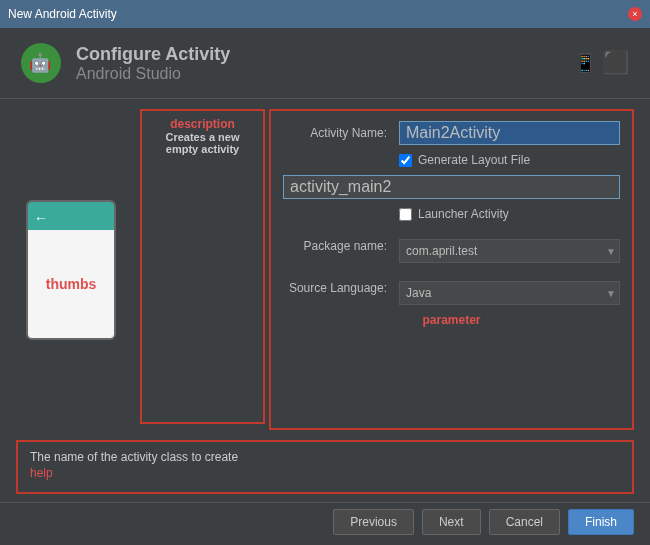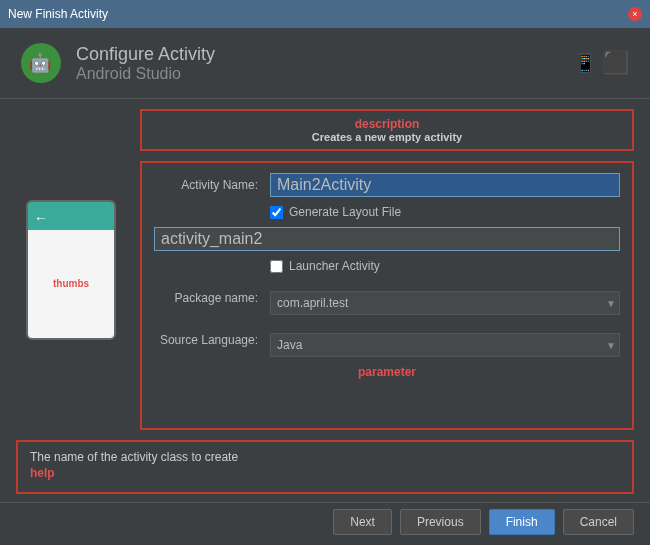--- a/index.html
+++ b/index.html
@@ -64,21 +64,21 @@
       align-items: center;
       gap: 14px;
     }
     .android-logo {
       width: 42px;
       height: 42px;
     }
     .header-text h2 {
       color: #bbbbbb;
       font-size: 18px;
-      font-weight: 400;
+      font-weight: 700;
     }
     .header-text p {
       color: #888;
       font-size: 16px;
     }
     .header-icons {
       display: flex;
       gap: 6px;
       align-items: center;
     }
@@ -135,29 +135,28 @@
     .phone-body {
       background: #f5f5f5;
       flex: 1;
       height: calc(100% - 28px);
       display: flex;
       align-items: center;
       justify-content: center;
     }
     .phone-thumbs-text {
       color: #e05050;
-      font-size: 10px;
+      font-size: 14px;
       font-weight: bold;
     }
 
     
     .right-panel {
       flex: 1;
       display: flex;
-      flex-direction: column;
       gap: 4px;
     }
 
     
     .desc-section {
       border: 2px solid #c0392b;
       padding: 6px 10px;
       margin-bottom: 6px;
       text-align: center;
     }
@@ -255,21 +254,21 @@
       min-height: 54px;
     }
     .help-text {
       color: #cccccc;
       font-size: 12px;
       margin-bottom: 2px;
     }
     .help-label {
       color: #e05050;
       font-size: 12px;
-      font-weight: bold;
+      font-weight: normal;
     }
 
     
     .bottom-buttons {
       display: flex;
       justify-content: flex-end;
       padding: 6px 16px 10px;
       gap: 8px;
       border-top: 1px solid #555;
     }
@@ -289,21 +288,21 @@
       background: #4a86c8;
       color: white;
       border-color: #3a76b8;
     }
   </style>
 </head>
 <body>
 
 <div class="title-bar">
   <div class="title-bar-left">
-    <span>New Finish Activity</span>
+    <span>New Android Activity</span>
   </div>
   <div class="title-bar-close">
     <span>×</span>
   </div>
 </div>
 
 <div class="main-area">
 
   <div class="header">
     <div class="header-left">
@@ -391,19 +390,19 @@
 
     </div>
   </div>
 
   <div class="help-section">
     <div class="help-text">The name of the activity class to create</div>
     <div class="help-label">help</div>
   </div>
 
   <div class="bottom-buttons">
+    <button class="btn btn-default">Previous</button>
     <button class="btn btn-default">Next</button>
-    <button class="btn btn-default">Previous</button>
+    <button class="btn btn-default">Cancel</button>
     <button class="btn btn-primary">Finish</button>
-    <button class="btn btn-default">Cancel</button>
   </div>
 
 </div>
 
 </body></html>

